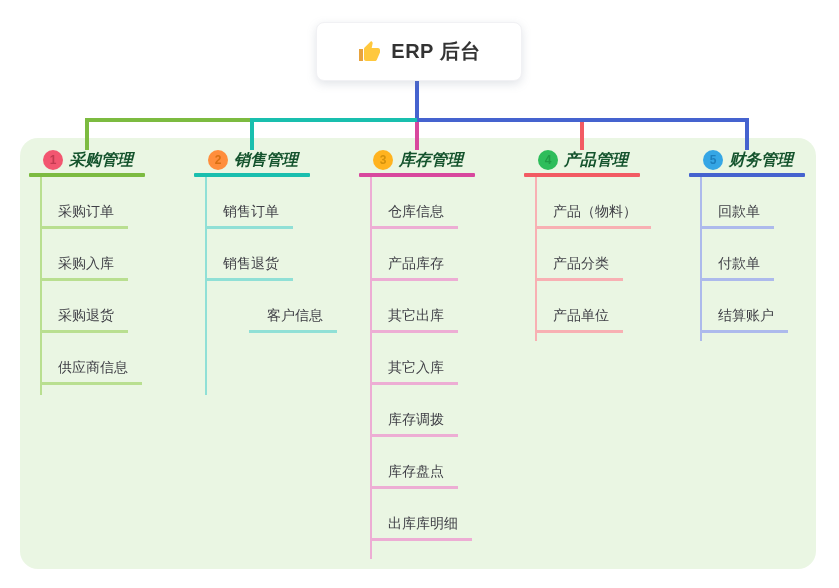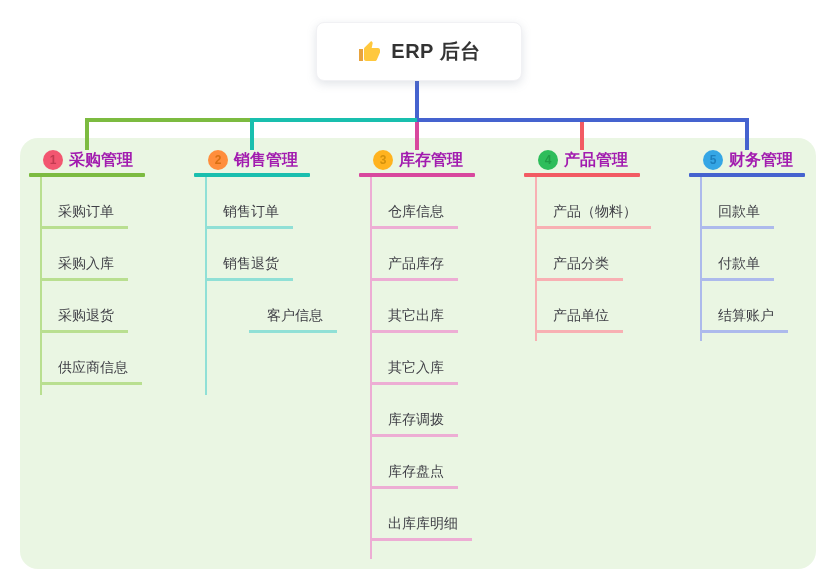--- a/index.html
+++ b/index.html
@@ -34,21 +34,21 @@
   .branch{position:absolute;top:0;width:165px;height:588px;}
   .branch-header{
     position:absolute;left:0;top:148px;height:24px;
     display:flex;align-items:center;gap:6px;padding-left:14px;cursor:pointer;
   }
   .badge{
     width:20px;height:20px;border-radius:50%;flex:0 0 auto;
     display:flex;align-items:center;justify-content:center;
     font-size:12px;font-weight:bold;line-height:1;
   }
-  .btitle{font-size:16px;font-weight:600;color:#a21caf;white-space:nowrap;}
+  .btitle{font-size:16px;font-weight:600;color:#14532d;white-space:nowrap;font-style:italic;}
   .hunderline{position:absolute;left:0;top:173px;width:116px;height:4px;border-radius:1px;}
   .vline{position:absolute;left:11px;top:177px;width:2px;}
   .rows{position:absolute;left:11px;top:177px;display:flex;flex-direction:column;align-items:flex-start;}
   .row{
     box-sizing:border-box;height:52px;width:max-content;
     display:flex;align-items:flex-end;
     padding:0 14px 6px 18px;
     border-bottom:3px solid transparent;
     cursor:pointer;
   }

